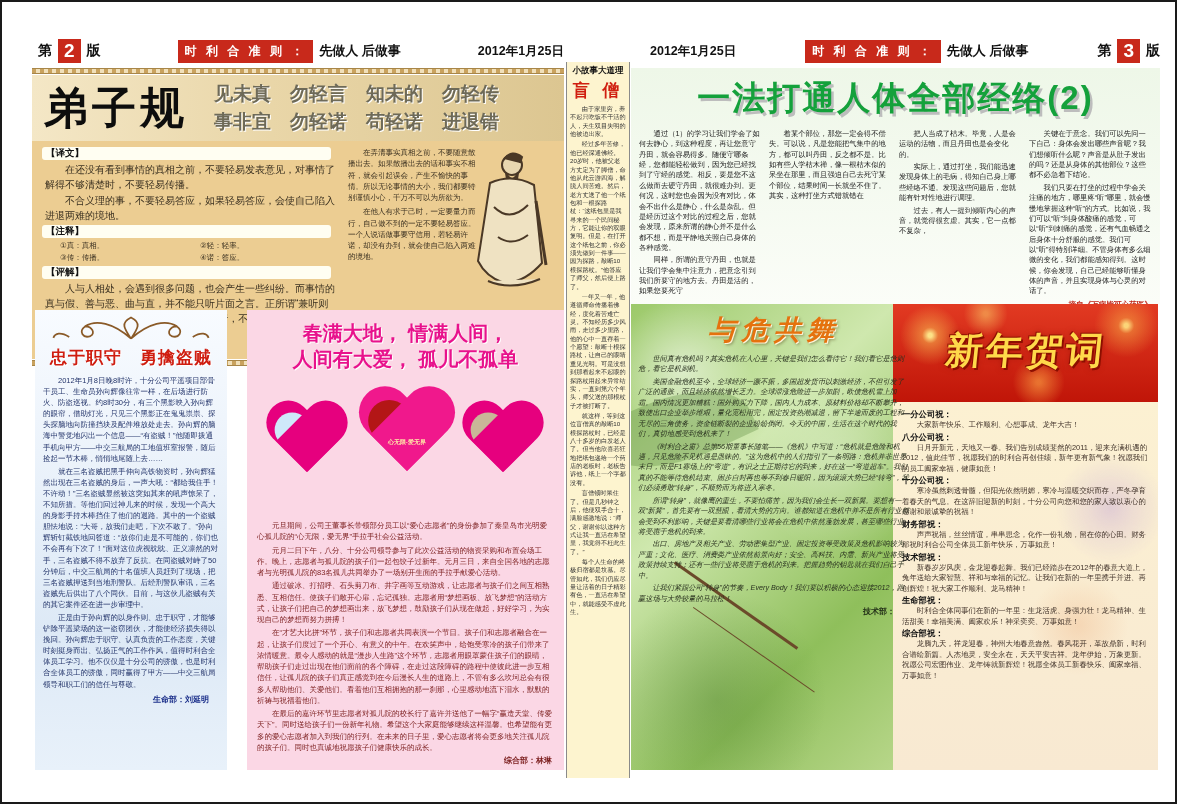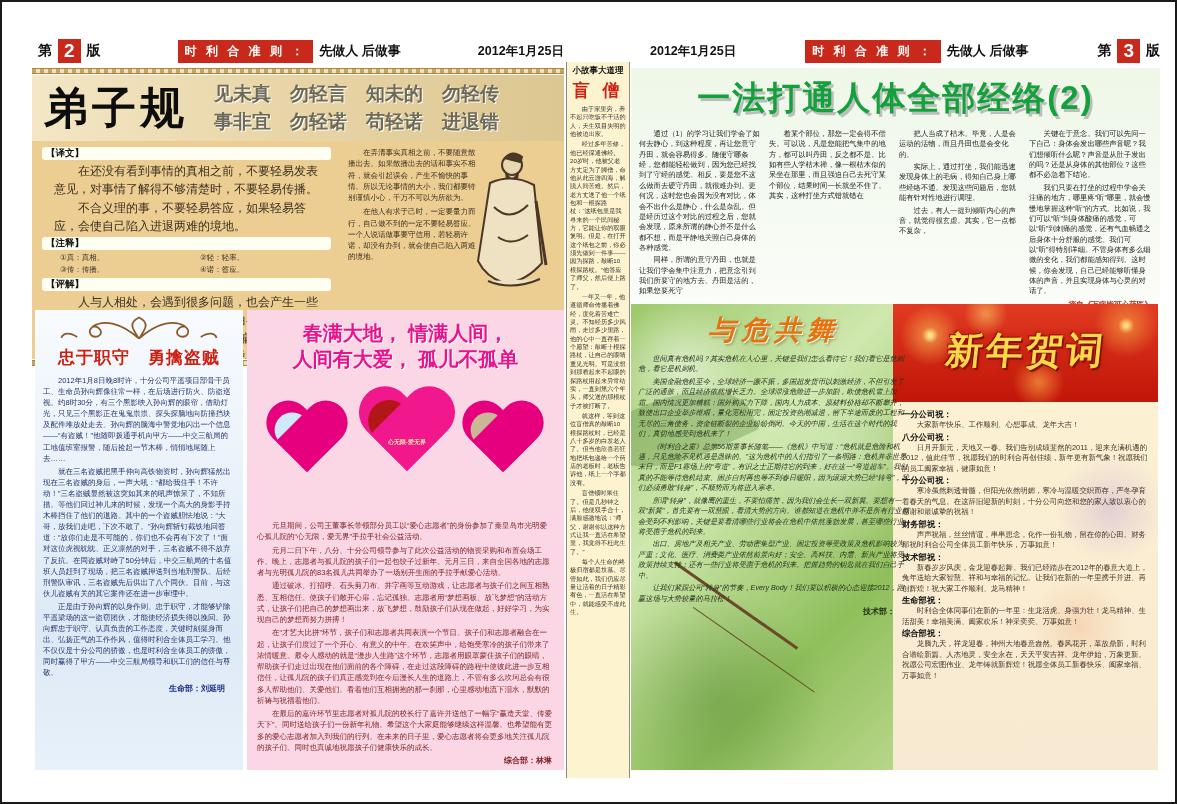--- a/index.html
+++ b/index.html
@@ -25,27 +25,27 @@
         background:linear-gradient(90deg,#f4e7c6,#e9d6a8 45%,#dcc691),
                    radial-gradient(circle at 70% 40%,rgba(120,90,50,.18),transparent 60%);
         display:flex;align-items:center;overflow:hidden;}
   .dz-name{font-size:44px;font-weight:900;color:#0d0d0d;margin-left:12px;letter-spacing:4px;white-space:nowrap;}
   .dz-verses{margin-left:26px;line-height:1.45;font-size:19px;font-weight:bold;color:#6e6a58;
         text-shadow:1px 1px 0 #fff;white-space:nowrap;}
   .dz-body{position:absolute;left:0;top:73px;bottom:7px;width:100%;background:#eccd92;overflow:hidden;}
   .dz-left{position:absolute;left:10px;top:4px;width:298px;}
   .dz-label{background:#fffef2;border-radius:3px;padding:0 4px;font-weight:bold;font-size:9.5px;
         color:#111;margin:2px 0;display:block;width:97%;box-sizing:border-box;}
-  .dz-left p{margin:1px 12px;font-size:12px;line-height:1.5;color:#3a3020;text-indent:2em;}
+  .dz-left p{margin:1px 3px;font-size:10px;line-height:1.5;color:#3a3020;text-indent:2em;}
   .zs-grid{display:grid;grid-template-columns:1fr 1fr;font-size:7.5px;color:#3a3020;line-height:1.6;padding-left:18px;}
   .dz-mid{position:absolute;left:316px;top:6px;width:128px;}
   .dz-mid p{margin:0 0 3px;font-size:7.5px;line-height:1.5;color:#3a3020;text-indent:2em;}
   .dz-img{position:absolute;right:4px;top:4px;width:112px;height:148px;}
   
-  .guard{position:absolute;left:33px;top:308px;width:208px;height:460px;
+  .guard{position:absolute;left:33px;top:308px;width:192px;height:460px;
         background:linear-gradient(180deg,#f8fbff,#dde9f6 70%,#e8f1fa);overflow:hidden;}
   .flourish{display:block;margin:4px auto 0;}
   .guard-title{text-align:center;font-size:17px;font-weight:900;color:#cf1d10;letter-spacing:1px;
         margin:2px 0 6px;text-shadow:1px 1px 0 #fff;}
   .guard-body{padding:0 8px;}
   .guard-body p{margin:0 0 2px;font-size:7.5px;line-height:1.48;color:#24356b;text-indent:2em;}
   .guard-by{text-align:right;font-size:8px;font-weight:bold;color:#1b2f8a;padding-right:18px;margin-top:4px;}
   
   .charity{position:absolute;left:245px;top:308px;width:317px;height:460px;background:#fbd7e5;overflow:hidden;}
   .char-title{text-align:center;font-weight:900;color:#e8128c;font-size:20px;line-height:1.3;margin-top:10px;

